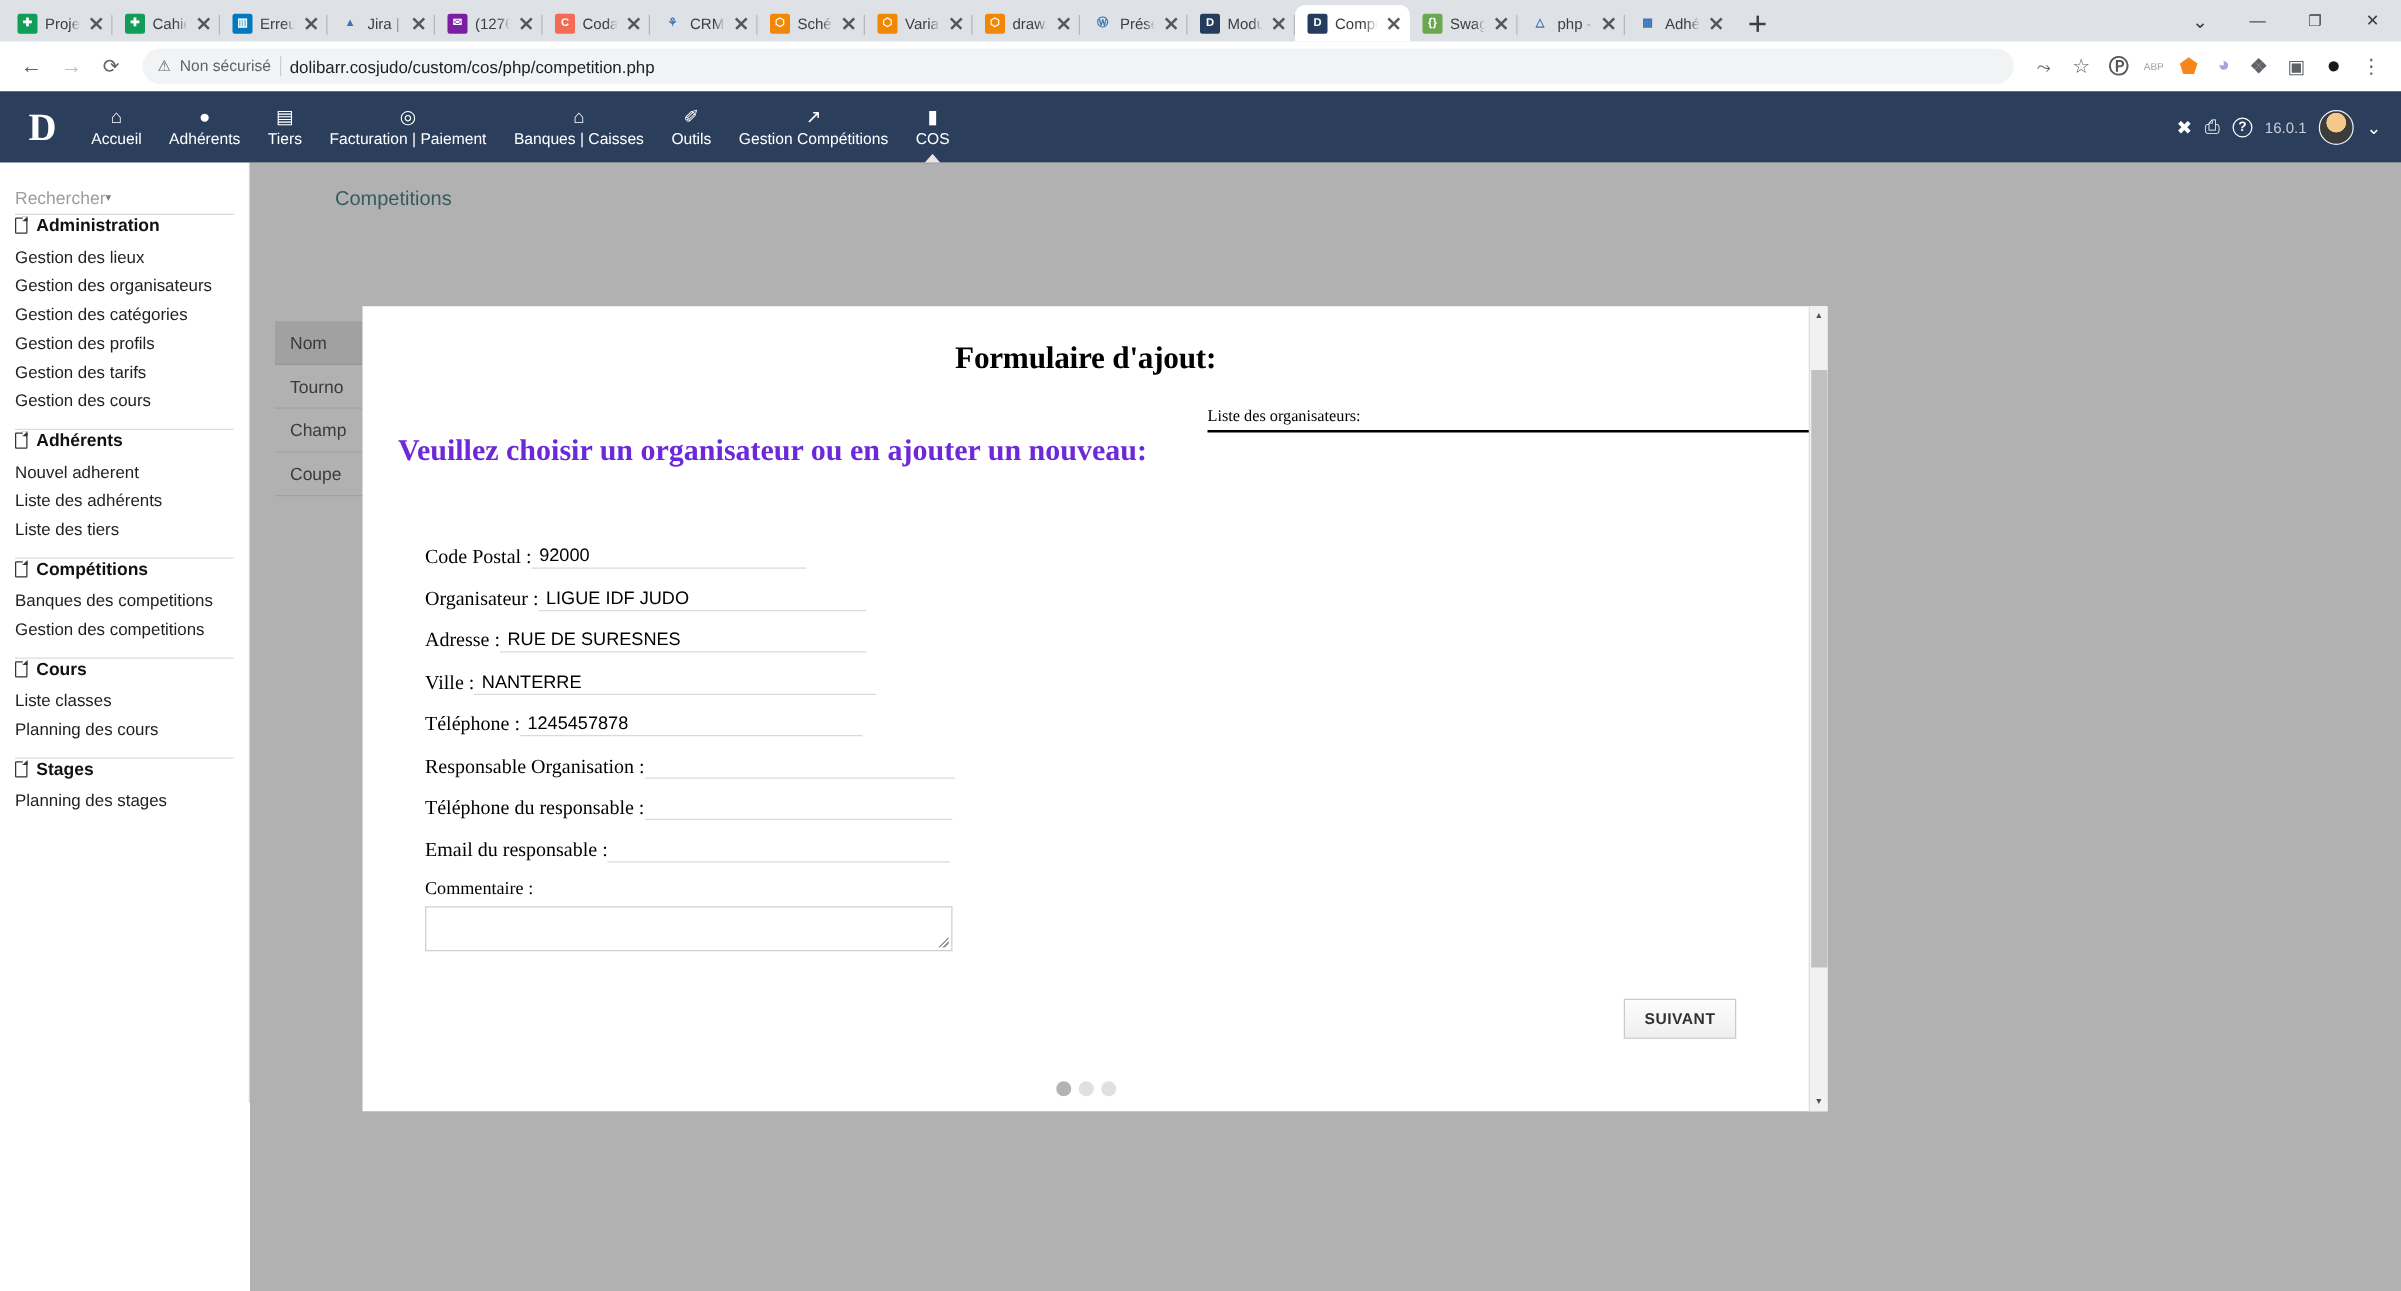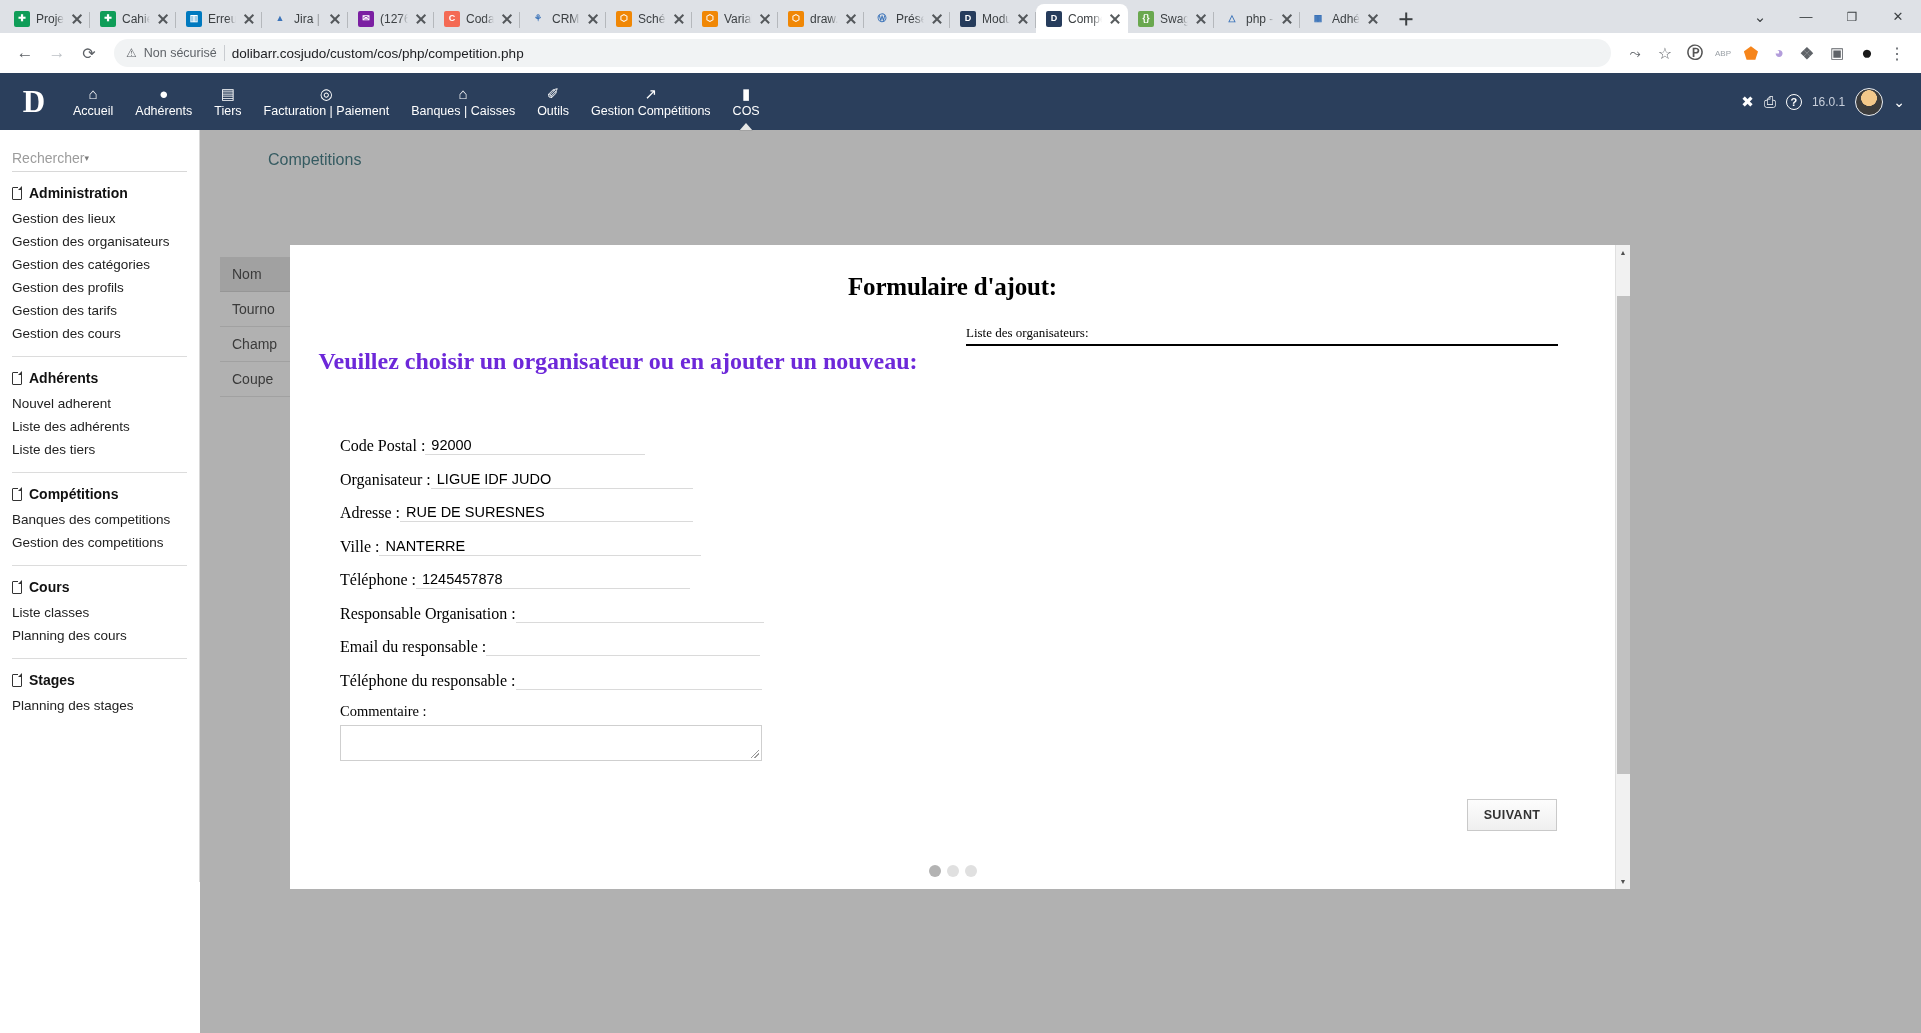--- a/index.html
+++ b/index.html
@@ -212,21 +212,21 @@
   #searchbox {
     margin-top: 14px;
     height: 28px;
     border-bottom: 1px solid #d8d8d8;
     display: flex; align-items: center;
     justify-content: flex-start;
     font-size: 14px;
     color: #9c9c9c;
   }
   #searchbox .caret { font-size: 9px; color: #7d7d7d; }
-  .menu-group { margin-top: 13px; }
+  .menu-group { }
   .group-head {
     display: flex; align-items: center; gap: 7px;
     font-size: 14px; font-weight: bold; color: #111;
     margin-bottom: 6px;
   }
   .page-ico {
     width: 10px; height: 13px;
     border: 1.4px solid #333;
     border-radius: 1px;
     position: relative;
@@ -268,21 +268,21 @@
     left: 200px; top: 57px;
     width: 1721px; height: 903px;
     background: rgba(70,70,70,0.42);
     z-index: 10;
   }
 
   
   #modal {
     position: absolute;
     left: 290px; top: 172px;
-    width: 1340px; height: 644px;
+    width: 1172px; height: 644px;
     background: #ffffff;
     z-index: 20;
     display: flex;
   }
   #modal-inner {
     flex: 1 1 auto;
     position: relative;
     overflow: hidden;
   }
   #modal-title {
@@ -701,26 +701,26 @@
             </div>
             <div class="frow">
               <span class="flabel">Téléphone :</span>
               <span class="finput" style="flex: 0 0 274px;">1245457878</span>
             </div>
             <div class="frow">
               <span class="flabel">Responsable Organisation :</span>
               <span class="finput" style="flex: 0 0 248px;"></span>
             </div>
             <div class="frow">
+              <span class="flabel">Téléphone du responsable :</span>
+              <span class="finput" style="flex: 0 0 246px;"></span>
+            </div>
+            <div class="frow">
               <span class="flabel">Email du responsable :</span>
               <span class="finput" style="flex: 0 0 274px;"></span>
-            </div>
-            <div class="frow">
-              <span class="flabel">Téléphone du responsable :</span>
-              <span class="finput" style="flex: 0 0 246px;"></span>
             </div>
           </div>
         <div id="comment-label">Commentaire :</div>
         <div id="comment-box"></div>
       </div>
 
       <div id="next-btn">SUIVANT</div>
 
       <div id="dots">
           <span class="dot on"></span>

